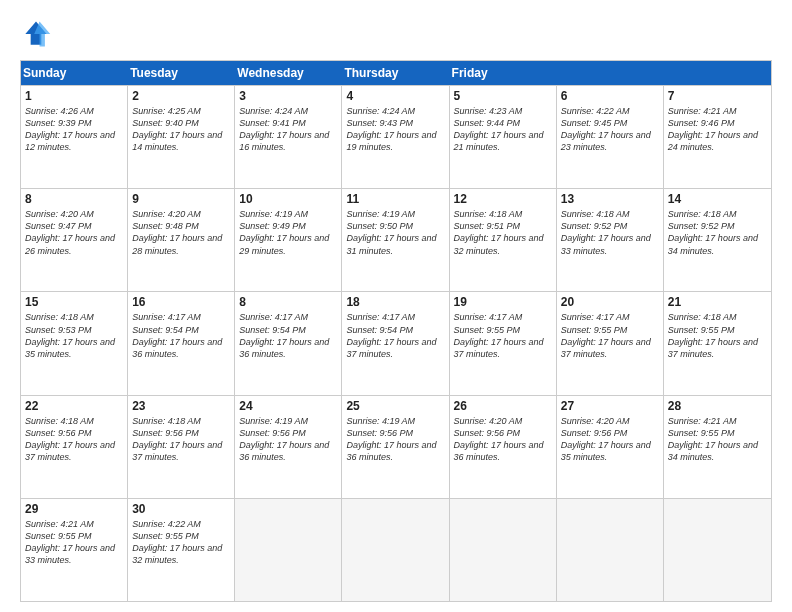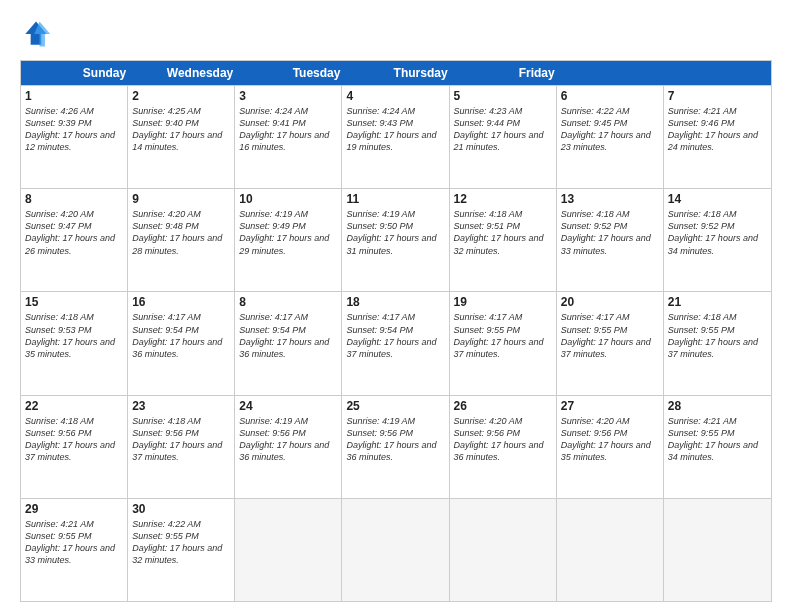--- a/index.html
+++ b/index.html
@@ -68,21 +68,21 @@
     }
     .cal-header {
       display: grid;
       grid-template-columns: repeat(7, 1fr);
       background: #1565c0;
     }
     .cal-header-cell {
       color: #fff;
       font-size: 12px;
       font-weight: bold;
-      text-align: right;
+      text-align: left;
       padding: 5px 2px;
     }
     .cal-body {
       flex: 1;
       display: flex;
       flex-direction: column;
     }
     .cal-row {
       display: grid;
       grid-template-columns: repeat(7, 1fr);
@@ -133,22 +133,22 @@
     </div>
     <div class="title-block">
       <div class="month-title"></div>
       <div class="location"></div>
     </div>
   </div>
 
   <div class="calendar">
     <div class="cal-header">
     <div class="cal-header-cell">Sunday</div>
+        <div class="cal-header-cell">Tuesday</div>
         <div class="cal-header-cell">Wednesday</div>
-        <div class="cal-header-cell">Tuesday</div>
         <div class="cal-header-cell">Thursday</div>
         <div class="cal-header-cell">Friday</div>
       </div>
     <div class="cal-body">
     <div class="cal-row">
           <div class="cal-cell">
         <span class="day-num">1</span>
         <div class="day-info">
           Sunrise: 4:26 AM<br>
           Sunset: 9:39 PM<br>

